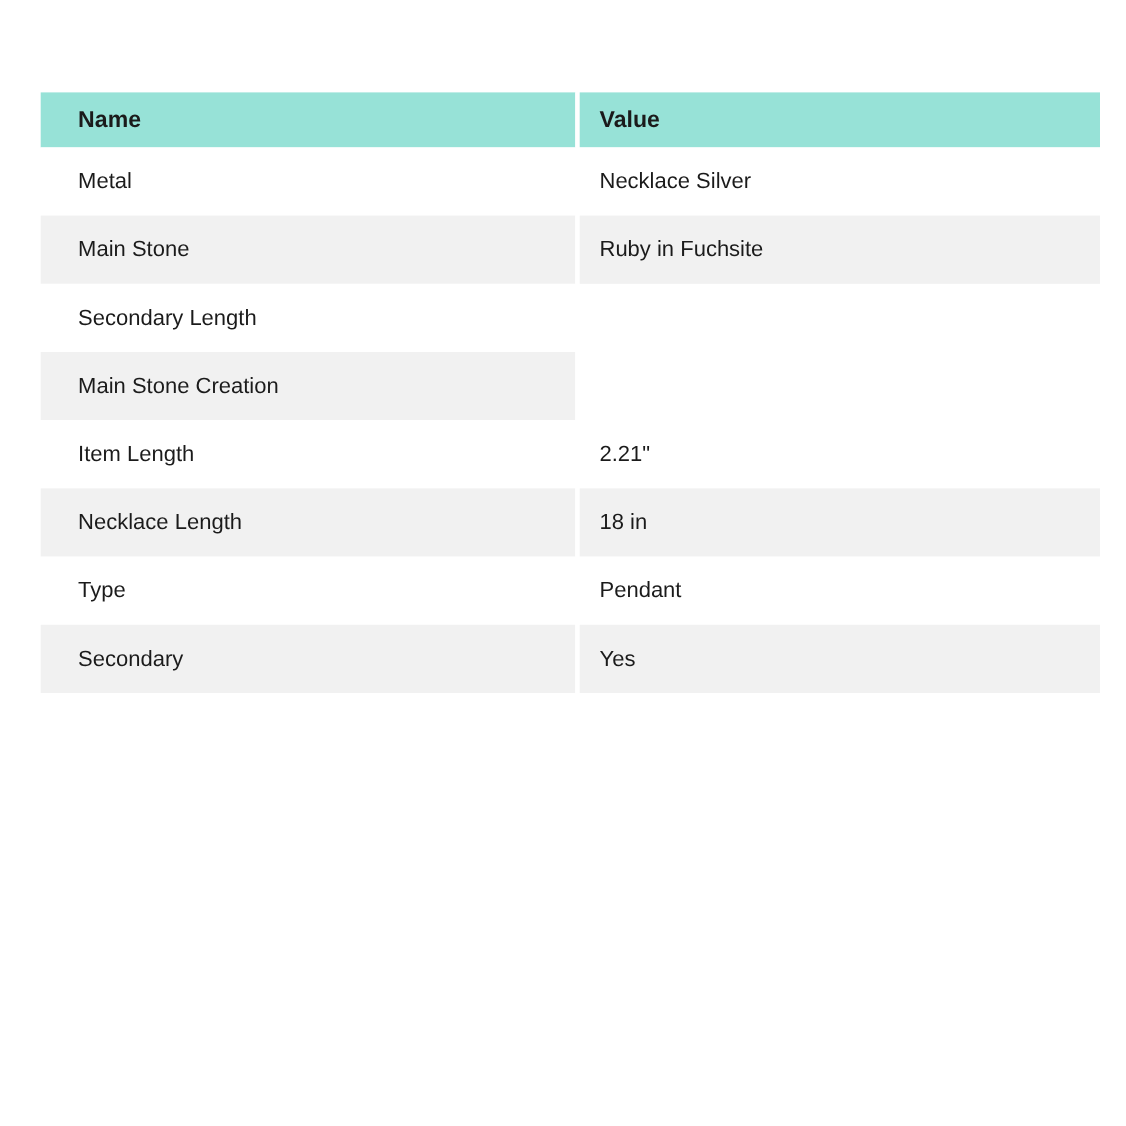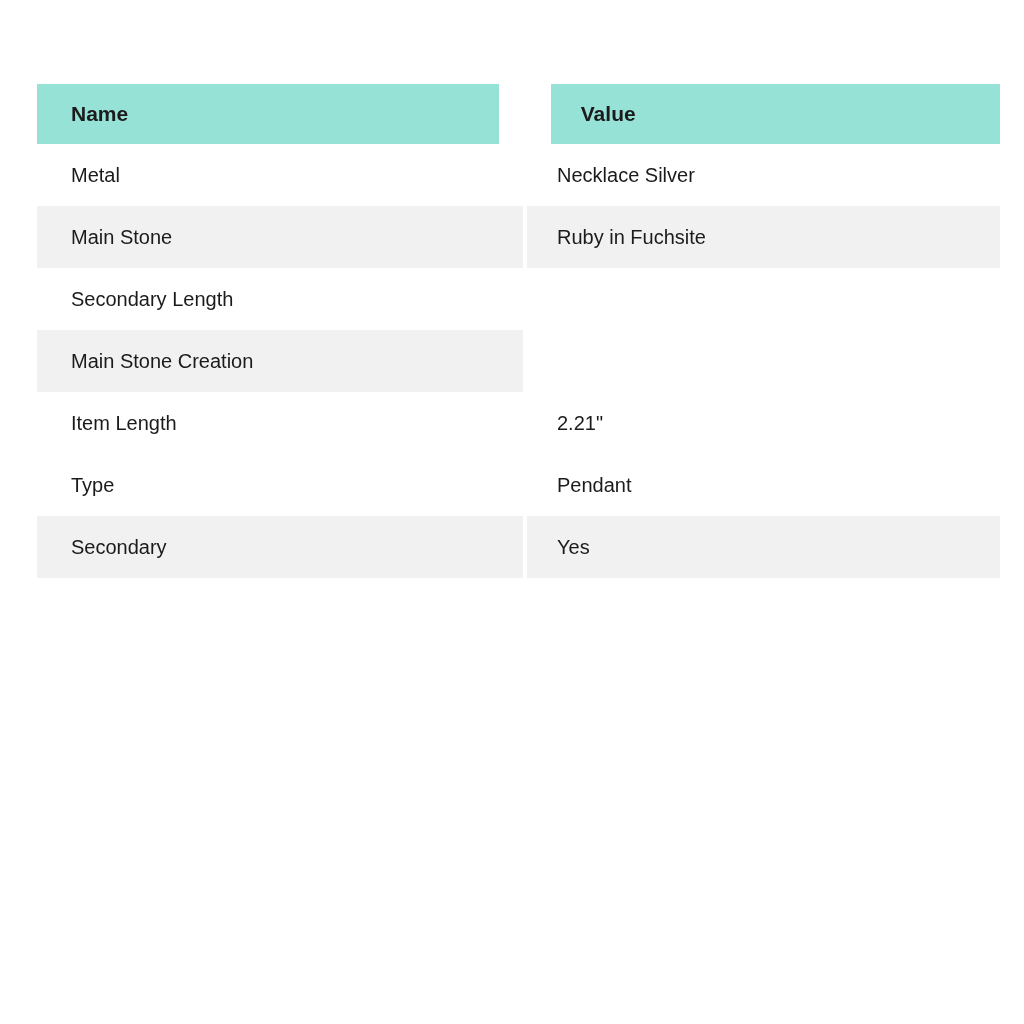--- a/index.html
+++ b/index.html
@@ -39,27 +39,26 @@
     width: 486px;
     padding-left: 34px;
   }
   .cell.col-gap {
     width: 4px;
     background: var(--page-bg);
     flex: 0 0 4px;
   }
   .cell.col-value {
     width: 473px;
-    padding-left: 30px;
+    padding-left: 18px;
   }
   .t-row.header {
-    height: 60px;
+    height: 50px;
     font-size: 21px;
     font-weight: 600;
-    gap: 24px;
   }
   .t-row.header .cell.col-name,
   .t-row.header .cell.col-value {
     background: var(--header-bg);
   }
   .t-row.data {
     height: 62px;
     font-size: 20px;
     font-weight: 400;
   }
@@ -124,20 +123,29 @@
   <div class="t-row data">
     <div class="cell col-name">
       <span>Item Length</span>
     </div>
     <div class="cell col-gap"></div>
     <div class="cell col-value">
       <span>2.21"</span>
     </div>
   </div>
 
+  <div class="t-row data alt">
+    <div class="cell col-name">
+      <span>Necklace Length</span>
+    </div>
+    <div class="cell col-gap"></div>
+    <div class="cell col-value">
+      <span>18 in</span>
+    </div>
+  </div>
 
   <div class="t-row data">
     <div class="cell col-name">
       <span>Type</span>
     </div>
     <div class="cell col-gap"></div>
     <div class="cell col-value">
       <span>Pendant</span>
     </div>
   </div>

